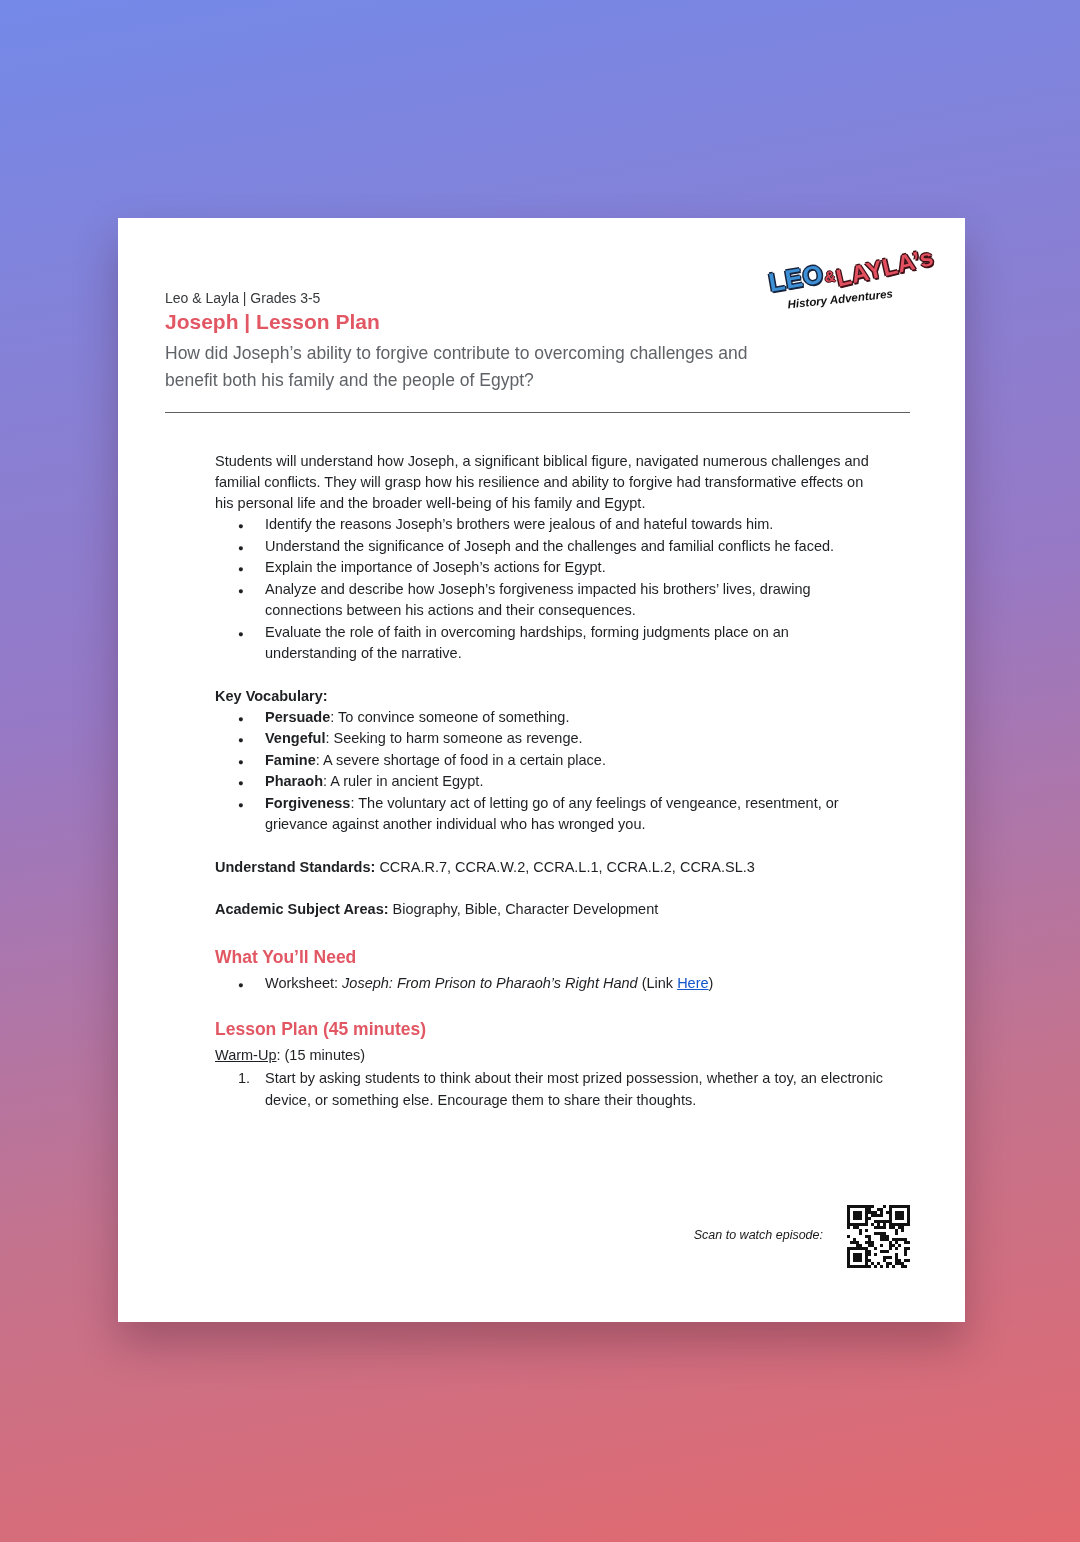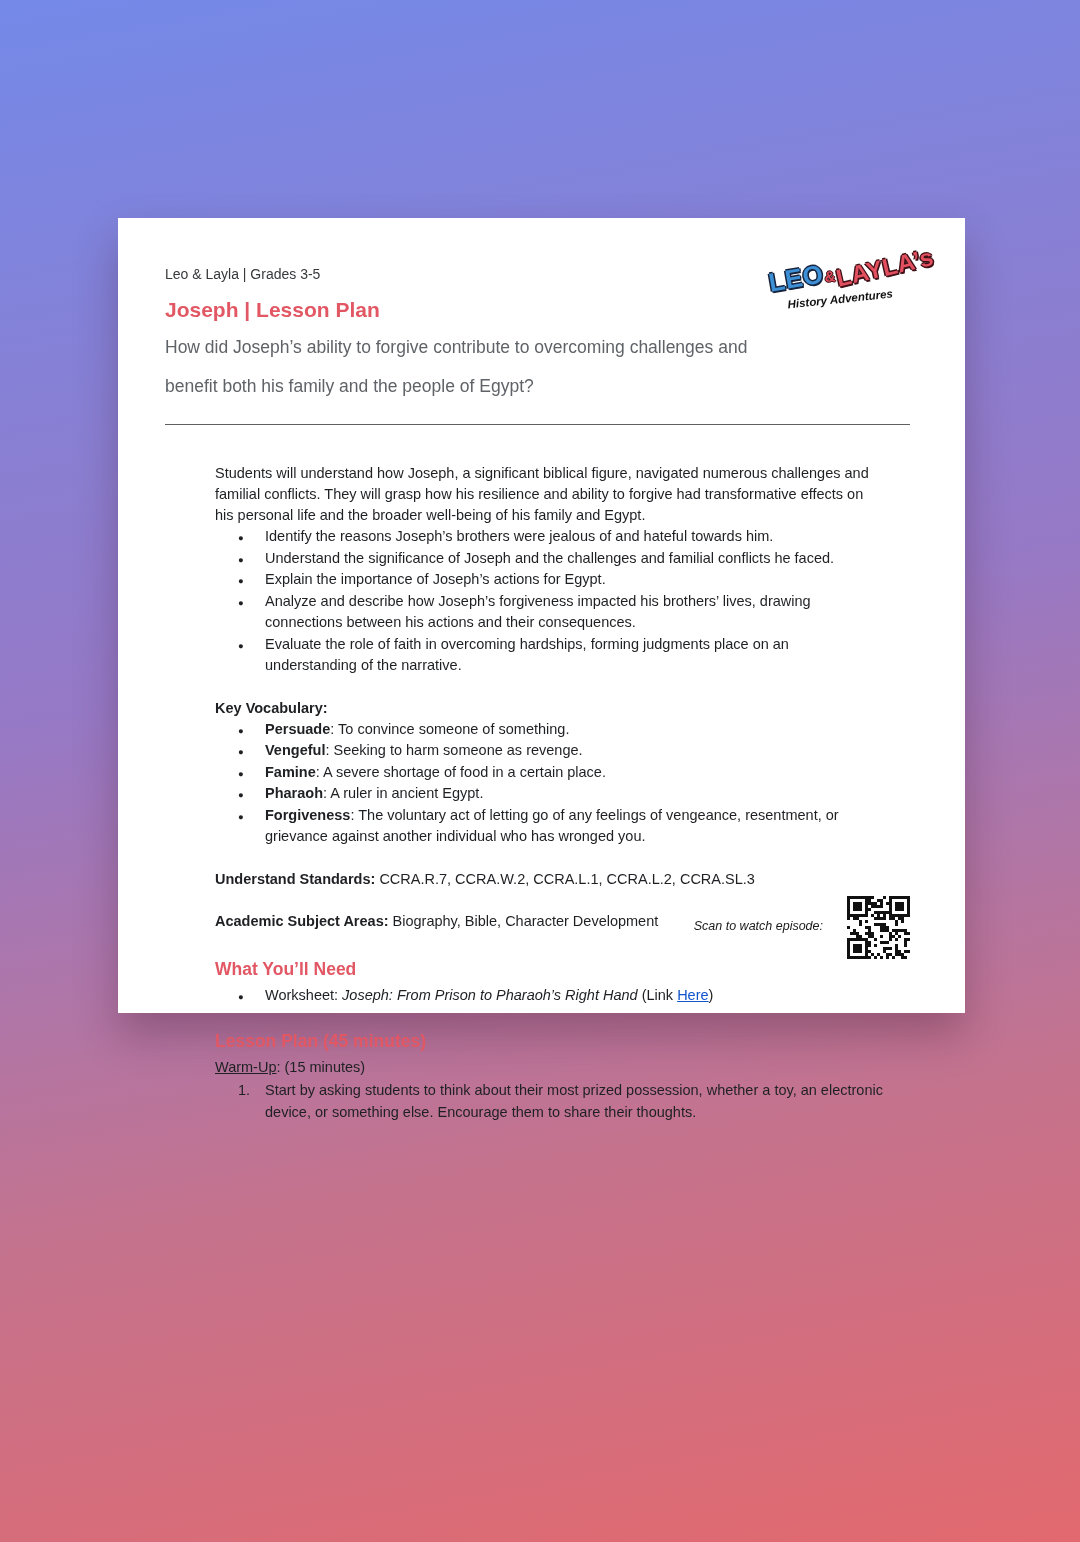--- a/index.html
+++ b/index.html
@@ -11,30 +11,30 @@
   body{
     width:1080px;height:1542px;overflow:hidden;
     font-family:"Liberation Sans","DejaVu Sans",sans-serif;
     color:var(--body);
   }
   .bg{
     position:relative;width:1080px;height:1542px;
     background:linear-gradient(170deg,var(--g1) 0%,var(--g2) 42%,var(--g3) 72%,var(--g4) 100%);
   }
   .page{
-    position:absolute;left:118px;top:218px;width:847px;height:795px;
+    position:absolute;left:118px;top:218px;width:847px;height:1104px;
     background:#ffffff;
     box-shadow:0 22px 40px rgba(60,20,40,.30);
     box-sizing:border-box;
-    padding:46px 55px 0 47px;
+    padding:70px 55px 0 47px;
   }
   
   .eyebrow{font-size:14px;line-height:20px;color:var(--eyebrow);}
-  .title{margin:12px 0 0;font-size:21px;line-height:28px;font-weight:bold;color:var(--accent);}
-  .subtitle{margin:4px 0 0;font-size:17.5px;line-height:39px;color:var(--gray);max-width:585px;}
+  .title{margin:0 0 0;font-size:21px;line-height:28px;font-weight:bold;color:var(--accent);}
+  .subtitle{margin:4px 0 0;font-size:17.5px;line-height:27px;color:var(--gray);max-width:585px;}
   .hdr-rule{margin:18px 0 0;border:none;border-top:1px solid #606060;height:0;}
   
   .logo{position:absolute;top:42px;right:56px;width:140px;text-align:center;transform:rotate(-4deg);}
   .logo-row{white-space:nowrap;font-weight:900;letter-spacing:.5px;}
   .logo-leo{display:inline-block;font-size:26px;color:var(--logo-blue);transform:rotate(-6deg);
     text-shadow:-1.5px 0 #16233d,1.5px 0 #16233d,0 -1.5px #16233d,0 1.5px #16233d,1px 2px #16233d;}
   .logo-amp{display:inline-block;font-size:15px;color:var(--logo-red);margin:0 1px;transform:translateY(-3px);
     text-shadow:-1px 0 #3d1016,1px 0 #3d1016,0 -1px #3d1016,0 1px #3d1016;}
   .logo-layla{display:inline-block;font-size:24px;color:var(--logo-red);transform:rotate(-9deg) translateY(-5px);
     text-shadow:-1.5px 0 #3d1016,1.5px 0 #3d1016,0 -1.5px #3d1016,0 1.5px #3d1016,1px 2px #3d1016;}

